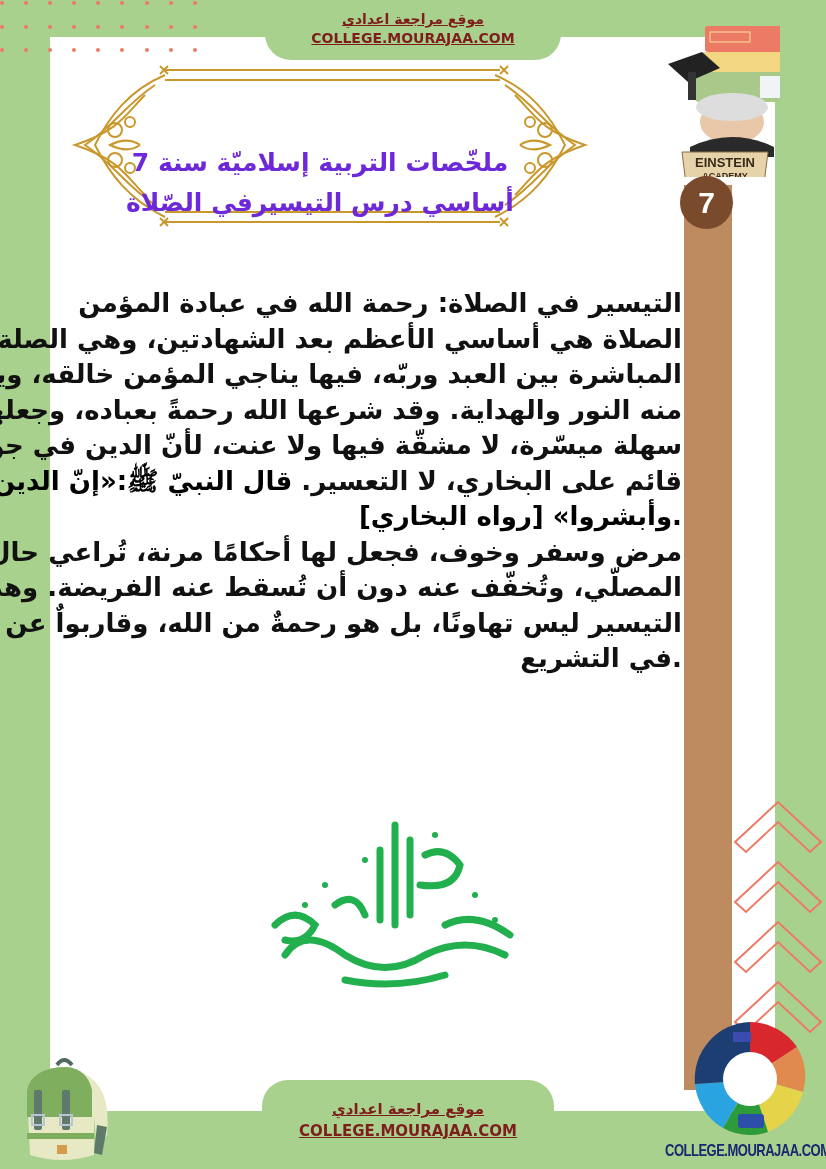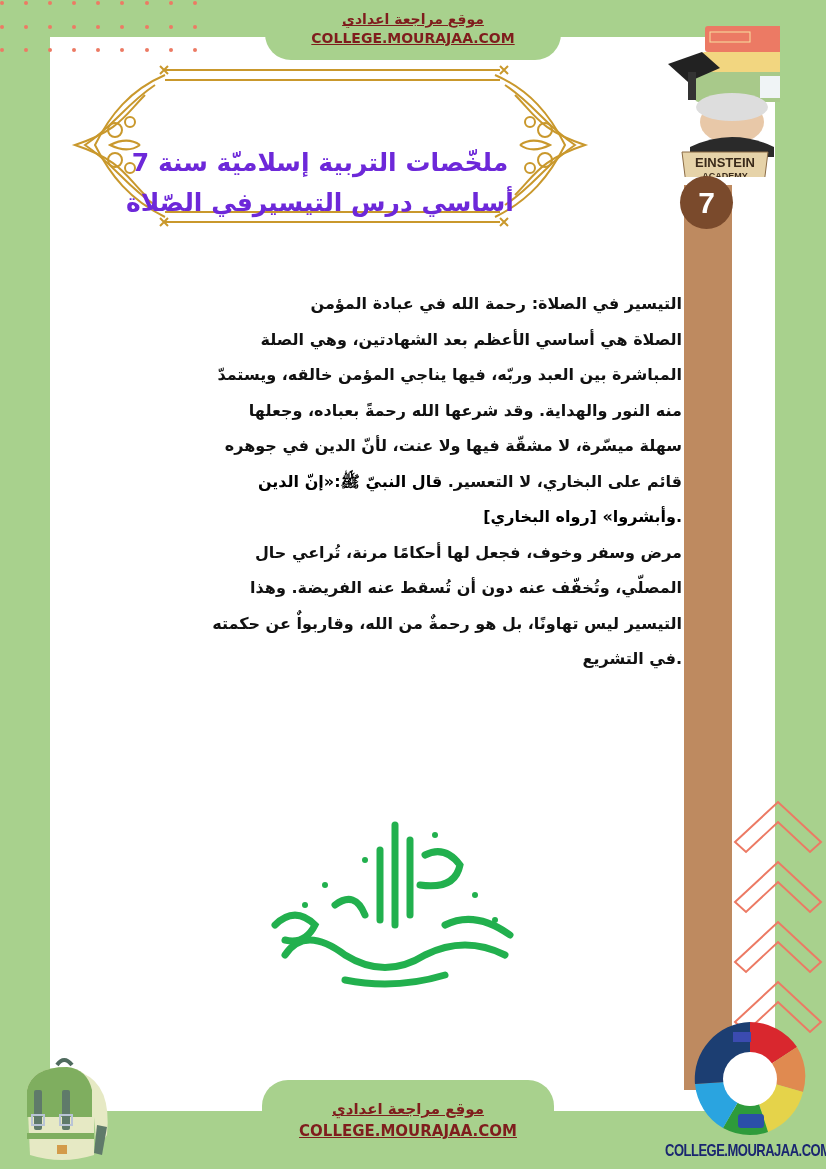--- a/index.html
+++ b/index.html
@@ -14,21 +14,21 @@
     .dots { position:absolute; left:0; top:0; width:205px; height:55px; }
     .brown-col { position:absolute; left:684px; top:185px; width:48px; height:905px; background:#be8a60; }
     .num-circle { position:absolute; left:680px; top:176px; width:53px; height:53px; border-radius:50%; background:#7a4a2c; color:#fff; font:bold 30px "Liberation Sans", sans-serif; text-align:center; line-height:53px; }
     .site-label { position:absolute; color:#7f1d1d; text-align:center; font-family:"DejaVu Sans", sans-serif; font-weight:bold; }
     .site-label .ar { display:block; text-decoration:underline; }
     .site-label .en { display:block; text-decoration:underline; }
     #top-label { left:265px; top:10px; width:296px; font-size:14px; line-height:19px; }
     #bottom-label { left:262px; top:1098px; width:292px; font-size:15px; line-height:22px; }
     #title-frame { position:absolute; left:70px; top:60px; width:520px; height:170px; }
     .title { position:absolute; left:120px; top:95px; width:400px; direction:rtl; text-align:center; color:#6d28d9; font-weight:bold; font-size:25px; line-height:40px; font-family:"DejaVu Sans", sans-serif;margin-top:48px; }
-    .body-text { position:absolute; left:52px; top:286px; width:630px; direction:rtl; text-align:right; font-size:16px; line-height:35.5px; color:#111; font-weight:bold; font-family:"DejaVu Sans", sans-serif; letter-spacing:-0.3px; }
+    .body-text { position:absolute; left:52px; top:286px; width:630px; direction:rtl; text-align:right; font-size:26px; line-height:35.5px; color:#111; font-weight:bold; font-family:"DejaVu Sans", sans-serif; letter-spacing:-0.3px; }
     .body-text .hl { color:#000000; }
     .line { display:block; white-space:nowrap; }
     .einstein { position:absolute; left:660px; top:12px; width:120px; height:165px; }
     .chevrons { position:absolute; left:730px; top:790px; width:96px; height:260px; }
     .wheel { position:absolute; left:693px; top:1022px; width:114px; height:114px; }
     .brand-text { position:absolute; left:665px; top:1143px; width:160px; text-align:right; color:#1a2670; font:bold 13px "Liberation Sans", sans-serif; letter-spacing:-0.5px; transform:scaleY(1.3); }
     .calligraphy { position:absolute; left:245px; top:805px; width:300px; height:190px; }
     .backpack { position:absolute; left:12px; top:1055px; width:105px; height:110px; }
   </style>
 </head>

